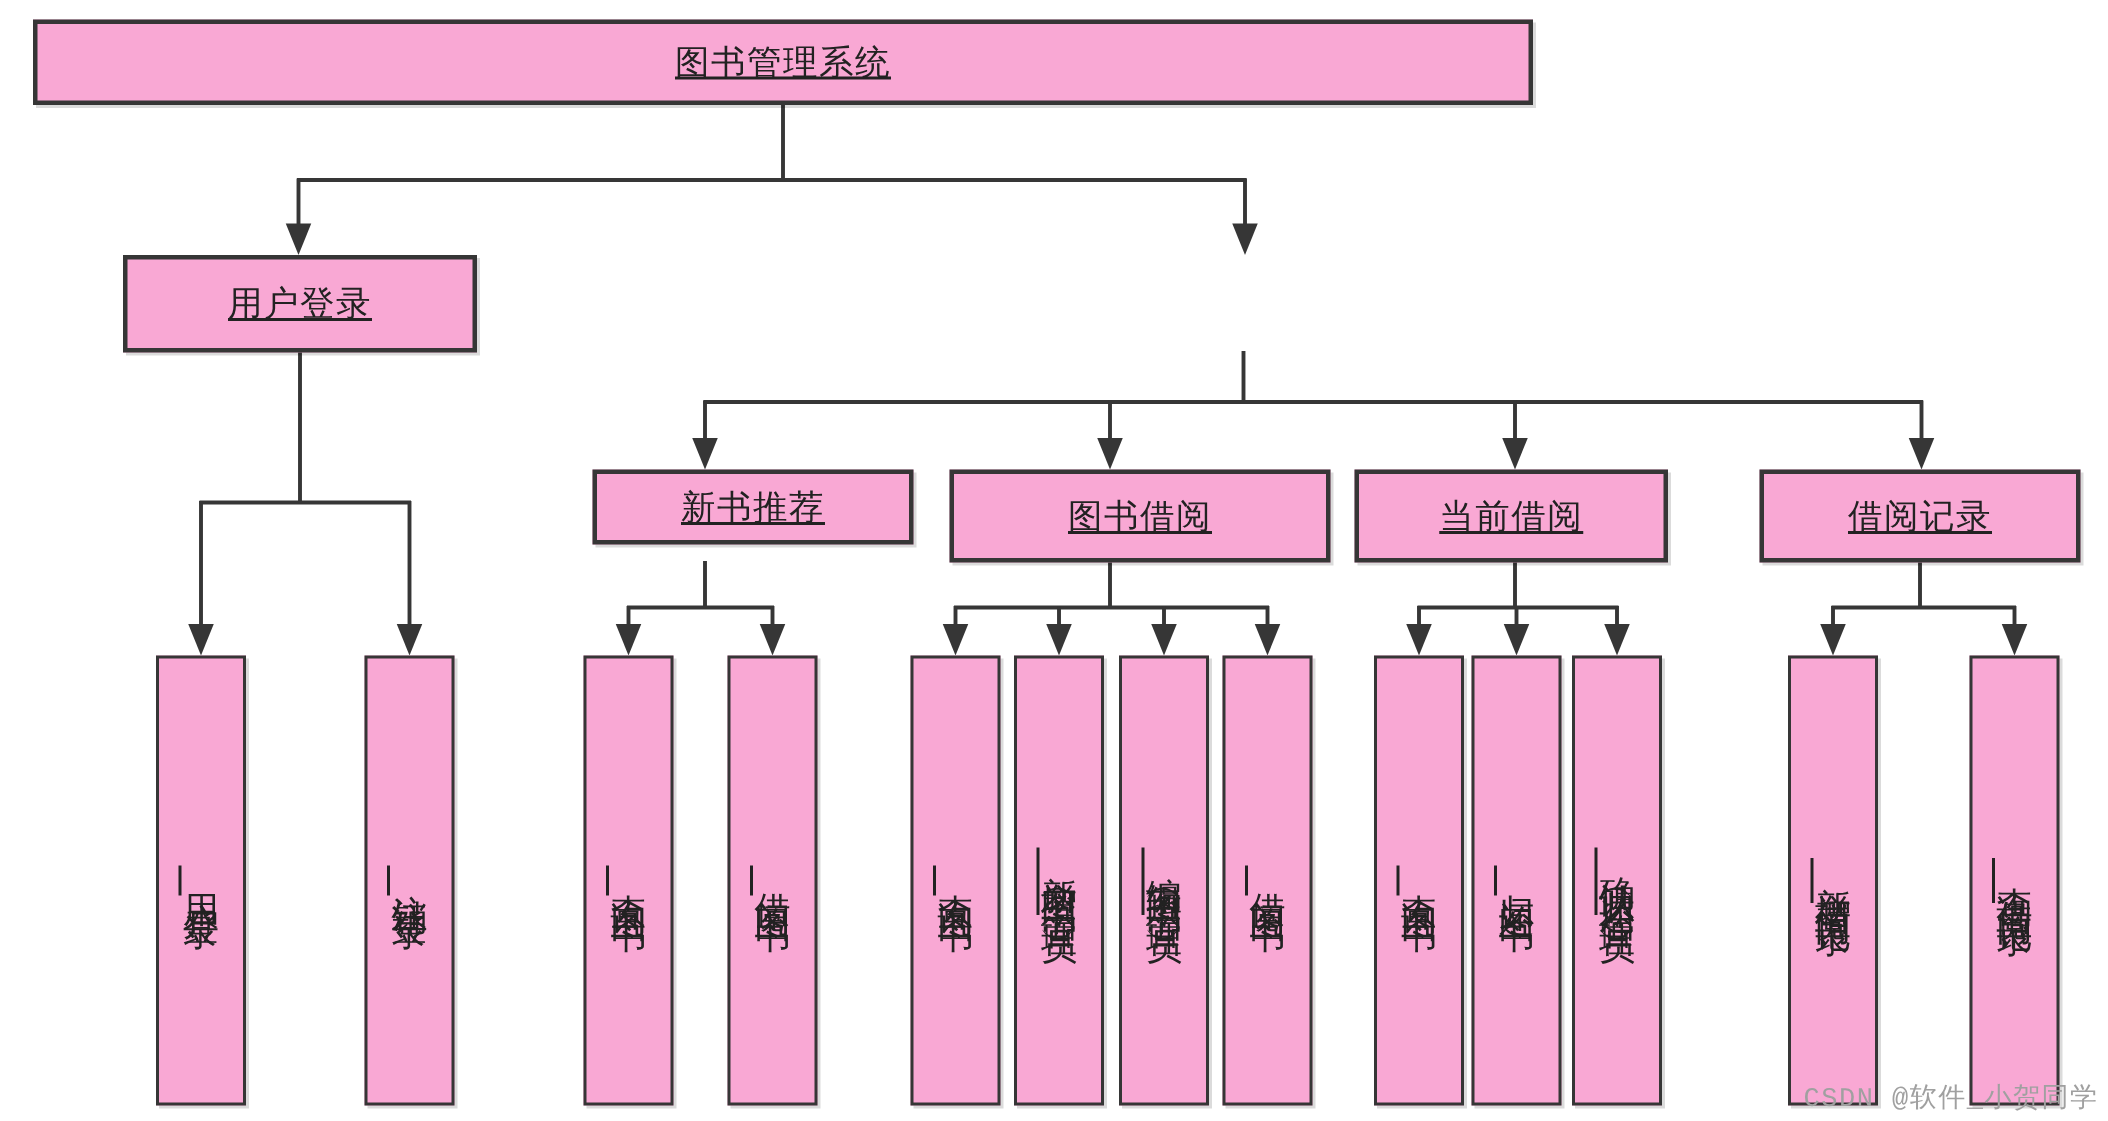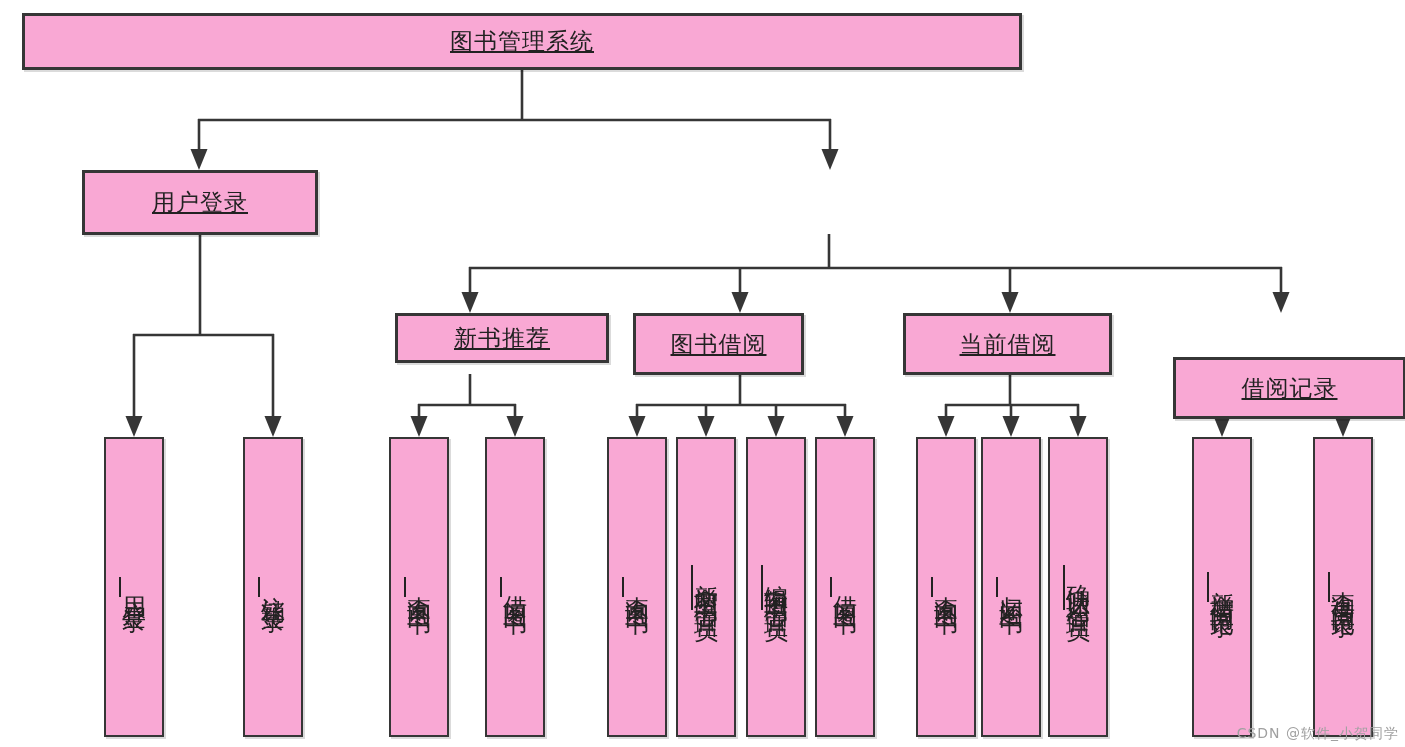--- a/index.html
+++ b/index.html
@@ -49,24 +49,25 @@
     writing-mode: vertical-rl;
     text-orientation: mixed;
     font-size: 24px;
     letter-spacing: 5px;
     white-space: normal;
   }
   .watermark {
     position: absolute;
     right: 6px;
     bottom: 4px;
-    font-size: 14px;
+    font-size: 18px;
     letter-spacing: 1px;
     color: var(--wm, #a0a0a0);
     pointer-events: none;
+    font-family: Liberation Mono, monospace;
   }
 </style>
 </head>
 <body>
 
 <div class="canvas">
 
   <svg class="connectors" viewBox="0 0 1405 747" xmlns="http://www.w3.org/2000/svg">
 
     <line class="cl" x1="522" y1="70" x2="522" y2="121"></line>
@@ -127,23 +128,23 @@
     <line class="cl" x1="1343" y1="404" x2="1343" y2="419"></line>
     <polygon class="ah" points="1213.5,416 1230.5,416 1222,437"></polygon>
     <polygon class="ah" points="1334.5,416 1351.5,416 1343,437"></polygon>
   </svg>
 
   <div class="box" style="left:22px; top:13px; width:1000px; height:57px;">图书管理系统</div>
 
   <div class="box" style="left:82px; top:170px; width:236px; height:65px;">用户登录</div>
 
   <div class="box" style="left:363px; top:313px; width:214px; height:50px;margin-left:32px;">新书推荐</div>
-  <div class="box" style="left:633px; top:313px; width:171px; height:62px;">图书借阅</div>
+  <div class="box" style="left:633px; top:313px; width:254px; height:62px;">图书借阅</div>
   <div class="box" style="left:903px; top:313px; width:209px; height:62px;">当前借阅</div>
-  <div class="box" style="left:1173px; top:313px; width:233px; height:62px;margin-top:44px;">借阅记录</div>
+  <div class="box" style="left:1173px; top:313px; width:214px; height:62px;">借阅记录</div>
 
   <div class="box leaf" style="left:104px; top:437px; width:60px; height:300px;">用户登录</div>
   <div class="box leaf" style="left:243px; top:437px; width:60px; height:300px;">注销登录</div>
 
   <div class="box leaf" style="left:389px; top:437px; width:60px; height:300px;">查询图书</div>
   <div class="box leaf" style="left:485px; top:437px; width:60px; height:300px;">借阅图书</div>
 
   <div class="box leaf" style="left:607px; top:437px; width:60px; height:300px;">查询图书</div>
   <div class="box leaf" style="left:676px; top:437px; width:60px; height:300px;">新增图书（管理员）</div>
   <div class="box leaf" style="left:746px; top:437px; width:60px; height:300px;">编辑图书（管理员）</div>

